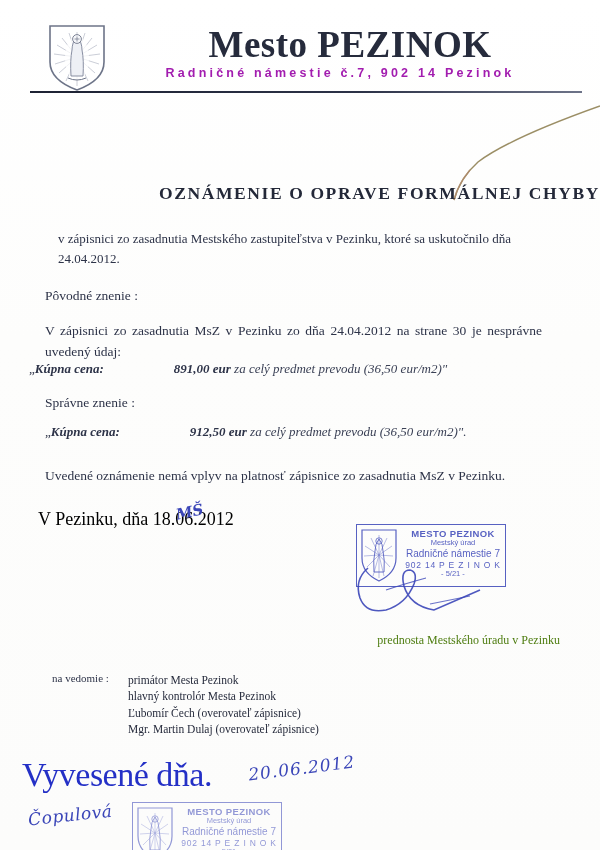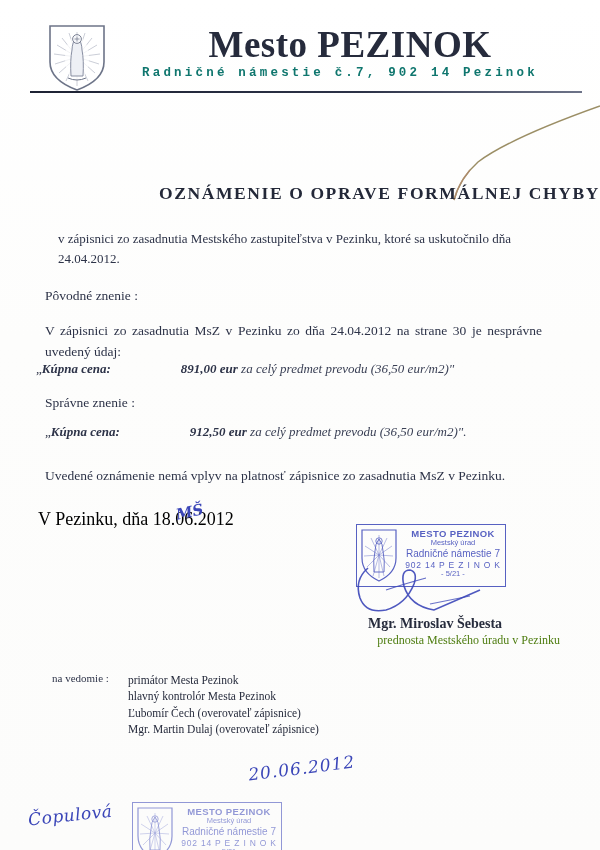--- a/index.html
+++ b/index.html
@@ -52,25 +52,25 @@
     letter-spacing: 0.5px;
     color: #262b3c;
     text-align: center;
     line-height: 1.05;
   }
   .org-address {
     position: absolute;
     left: 100px;
     top: 66px;
     width: 480px;
-    font-family: Liberation Mono, monospace;
+    font-family: Liberation Sans, sans-serif;
     font-size: 12.5px;
     font-weight: bold;
     letter-spacing: 3.2px;
-    color: #0f766e;
+    color: #a21caf;
     text-align: center;
   }
   .header-rule {
     position: absolute;
     left: 30px;
     top: 91px;
     width: 552px;
     height: 2px;
     background: linear-gradient(90deg,#1d2233 0%,#2c3247 60%,#6d7388 100%);
   }
@@ -312,21 +312,21 @@
     <path d="M14 100 Q18 84 30 70" fill="none" stroke="#b08a6a" stroke-width="1.5" opacity="0.8"></path>
   </svg>
 
   <div class="doc-title">OZNÁMENIE  O  OPRAVE  FORMÁLNEJ CHYBY</div>
   <div class="subject">v zápisnici zo zasadnutia Mestského zastupiteľstva v Pezinku, ktoré sa uskutočnilo dňa 24.04.2012.</div>
 
   <div class="label-line" style="left:45px; top:288px;">Pôvodné znenie :</div>
 
   <div class="para-justified" style="left:45px; top:321px; width:497px;">V zápisnici zo zasadnutia MsZ v Pezinku zo dňa 24.04.2012 na strane 30 je nesprávne uvedený údaj:</div>
 
-  <div class="quote-row" style="left:36px; top:361px;font-family:Liberation Serif, serif;">
+  <div class="quote-row" style="left:29px; top:361px;font-family:Liberation Serif, serif;">
     <span class="q-open">„</span><span class="q-label">Kúpna cena:</span><span class="q-gap"></span><span class="q-amount">891,00 eur</span>
     <span class="q-rest">za celý predmet prevodu (36,50 eur/m2)"</span>
   </div>
 
   <div class="label-line" style="left:45px; top:395px;">Správne znenie :</div>
 
   <div class="quote-row" style="left:45px; top:424px;">
     <span class="q-open">„</span><span class="q-label">Kúpna cena:</span><span class="q-gap"></span><span class="q-amount">912,50 eur</span>
     <span class="q-rest">za celý predmet prevodu (36,50 eur/m2)".</span>
   </div>
@@ -364,31 +364,31 @@
       <div class="stamp-l5">- 5/21 -</div>
     </div>
   </div>
 
   <svg class="scribble" style="left:330px; top:560px; width:190px; height:70px;" viewBox="0 0 190 70">
     <path d="M38 8 Q24 20 30 38 Q36 54 56 50 Q76 44 84 24 Q88 12 80 10 Q70 10 74 26 Q80 46 104 50 L150 30" fill="none" stroke="#3b46b8" stroke-width="1.6" opacity="0.9"></path>
     <path d="M56 30 Q74 24 96 18" fill="none" stroke="#3b46b8" stroke-width="1.2" opacity="0.8"></path>
     <path d="M100 44 Q120 40 140 36" fill="none" stroke="#3b46b8" stroke-width="1.2" opacity="0.75"></path>
   </svg>
 
-  <div class="sign-name">Mgr. Miroslav Šebesta</div>
   <div class="sign-role">prednosta Mestského úradu v Pezinku</div>
 
   <div class="cc-label">na vedomie :</div>
   <div class="cc-list">
     <div>primátor Mesta Pezinok</div>
     <div>hlavný kontrolór Mesta Pezinok</div>
     <div>Ľubomír Čech (overovateľ zápisnice)</div>
     <div>Mgr. Martin Dulaj (overovateľ zápisnice)</div>
   </div>
 
+  <div class="posted-label">Vyvesené dňa.</div>
   <div class="hand hand-date-bottom">20.06.2012</div>
   <div class="hand hand-sign-bottom">Čopulová</div>
 
   <div class="stamp stamp-bottom">
     <svg class="stamp-crest" viewBox="0 0 38 55">
       <path d="M2 2 L36 2 L36 30 Q36 45 19 53 Q2 45 2 30 Z" fill="none" stroke="#3b46b8" stroke-width="1.2"></path>
       <g stroke="#3b46b8" stroke-width="0.5" opacity="0.85">
         <line x1="19" y1="27" x2="19" y2="7"></line>
         <line x1="19" y1="27" x2="27" y2="10"></line>
         <line x1="19" y1="27" x2="32" y2="18"></line>

